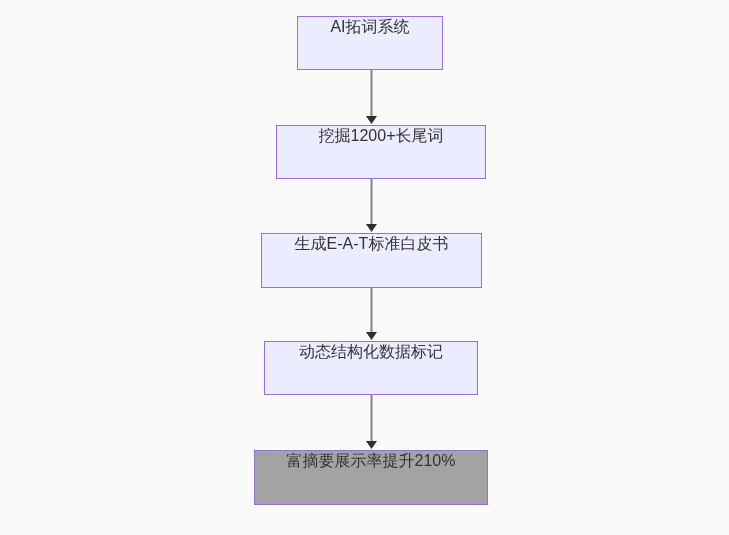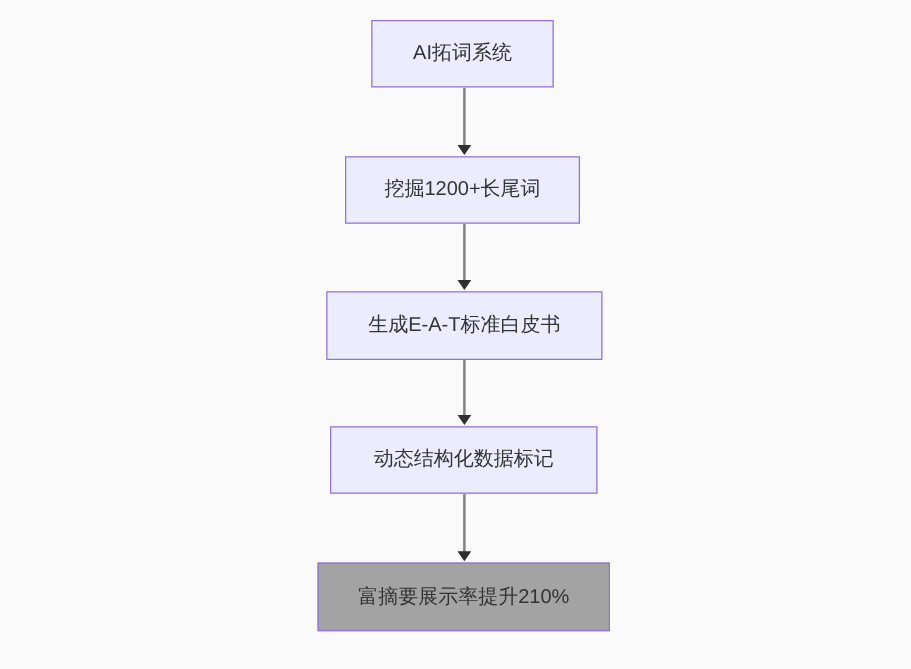--- a/index.html
+++ b/index.html
@@ -22,21 +22,21 @@
     left: 0;
     top: 0;
     pointer-events: none;
   }
   .flow-node {
     position: absolute;
     box-sizing: border-box;
     border-style: solid;
     border-width: 1px;
     display: flex;
-    align-items: center;
+    align-items: flex-start;
     justify-content: center;
     text-align: center;
     font-size: 16px;
     line-height: 1.2;
     white-space: nowrap;
   }
 </style>
 </head>
 <body>
 
@@ -48,21 +48,21 @@
       <polygon points="366,224 377,224 371.5,232" fill="#2f2f2f"></polygon>
       <line x1="371.5" y1="288" x2="371.5" y2="334" stroke="#828282" stroke-width="2"></line>
       <polygon points="366,332 377,332 371.5,340" fill="#2f2f2f"></polygon>
       <line x1="371.5" y1="395" x2="371.5" y2="443" stroke="#828282" stroke-width="2"></line>
       <polygon points="366,441 377,441 371.5,449" fill="#2f2f2f"></polygon>
     </svg>
 
 <div class="flow-node" style="left: 297px; top: 16px; width: 146px; height: 54px; background: rgb(236, 236, 255); border-color: rgb(147, 112, 219); color: rgb(51, 51, 51);">
       <span>AI拓词系统</span>
     </div>
-    <div class="flow-node" style="left: 276px; top: 125px; width: 188px; height: 54px; background: rgb(236, 236, 255); border-color: rgb(147, 112, 219); color: rgb(51, 51, 51);">
+    <div class="flow-node" style="left: 276px; top: 125px; width: 210px; height: 54px; background: rgb(236, 236, 255); border-color: rgb(147, 112, 219); color: rgb(51, 51, 51);">
       <span>挖掘1200+长尾词</span>
     </div>
     <div class="flow-node" style="left: 261px; top: 233px; width: 221px; height: 55px; background: rgb(236, 236, 255); border-color: rgb(147, 112, 219); color: rgb(51, 51, 51);">
       <span>生成E-A-T标准白皮书</span>
     </div>
     <div class="flow-node" style="left: 264px; top: 341px; width: 214px; height: 54px; background: rgb(236, 236, 255); border-color: rgb(147, 112, 219); color: rgb(51, 51, 51);">
       <span>动态结构化数据标记</span>
     </div>
     <div class="flow-node" style="left: 254px; top: 450px; width: 234px; height: 55px; background: #a3a3a3; border-color: rgb(147, 112, 219); color: rgb(51, 51, 51);">
       <span>富摘要展示率提升210%</span>

